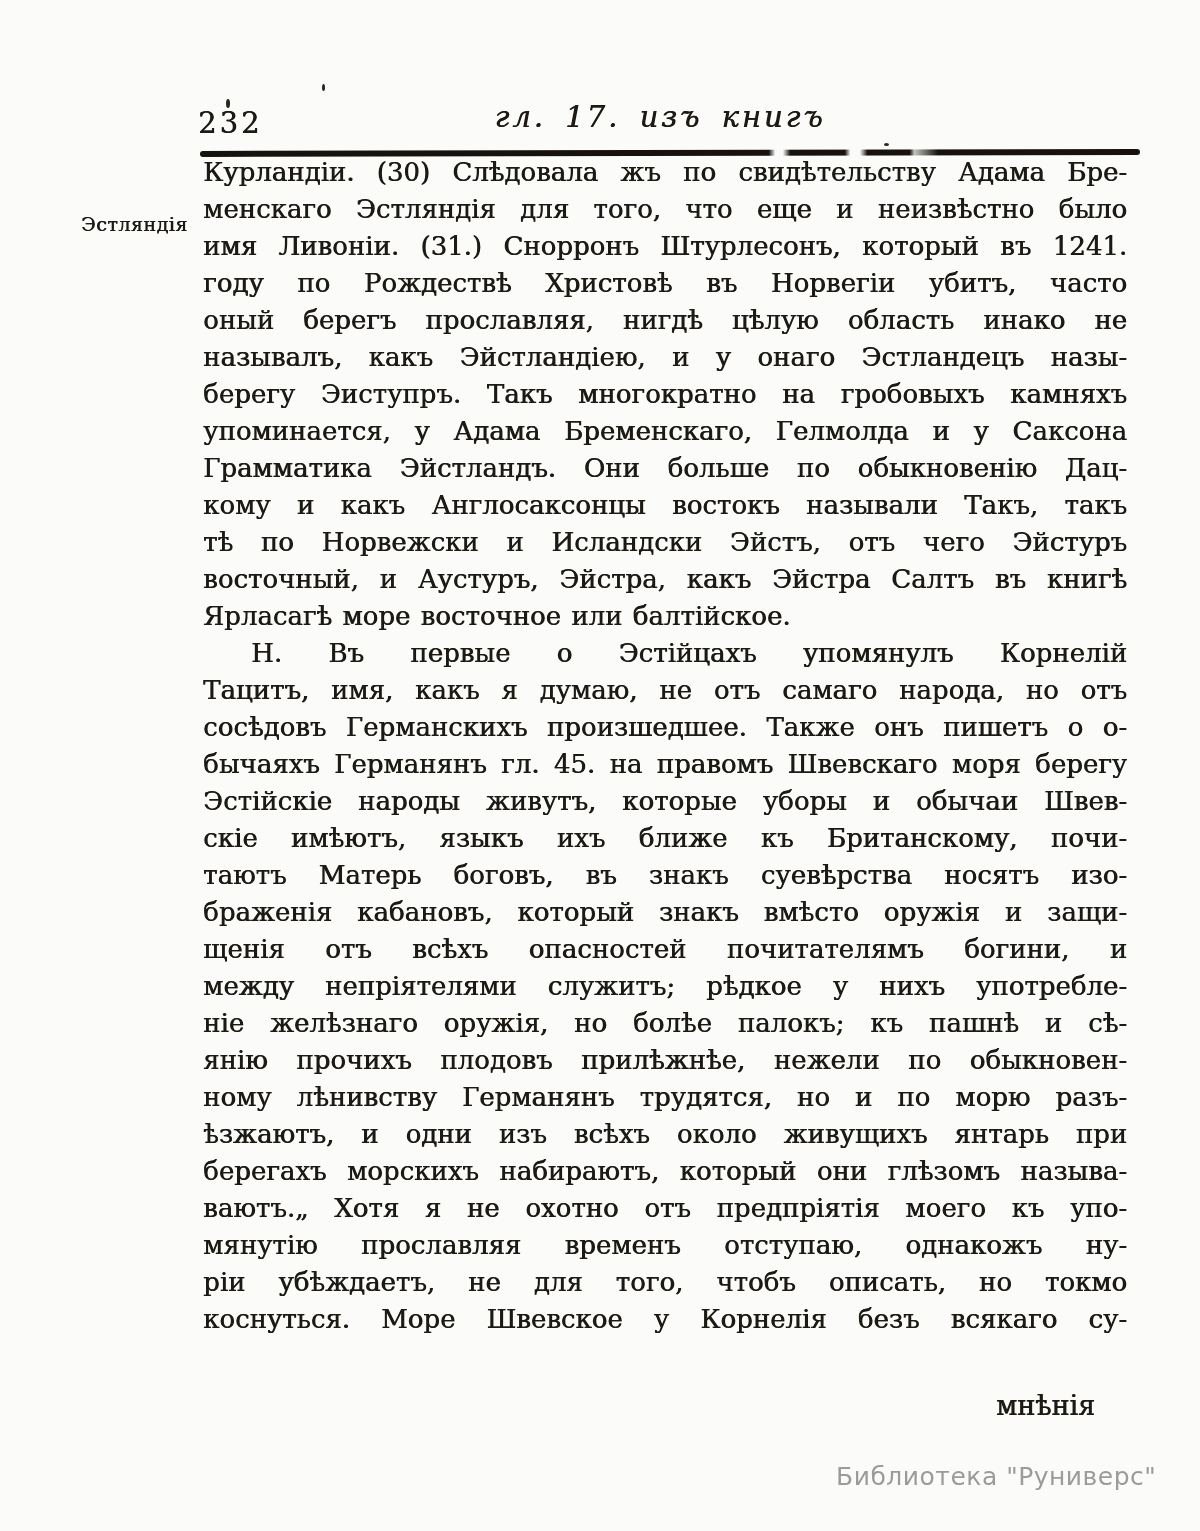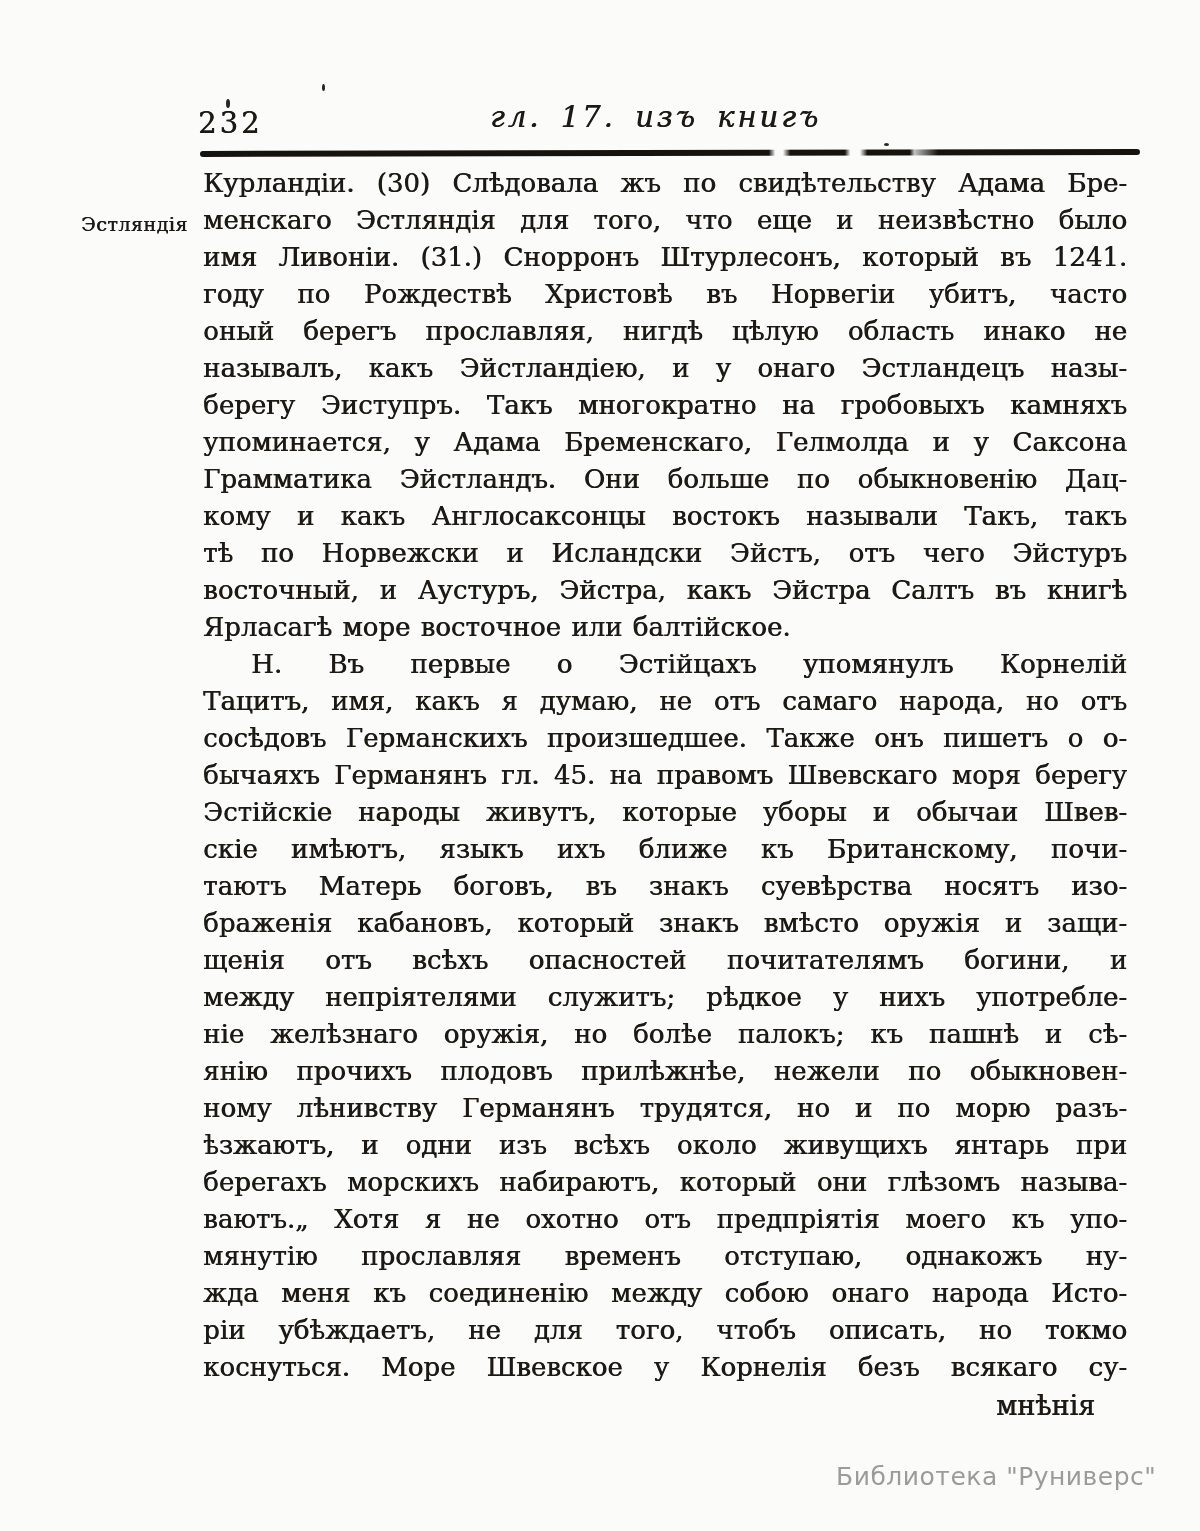--- a/index.html
+++ b/index.html
@@ -12,41 +12,42 @@
     overflow:hidden;
     padding-left:36px;
   }
   .ink { text-shadow:0.6px 0.2px 0 currentColor; }
   .pagenum {
     position:absolute; left:198px; top:106px;
     font-size:29px; letter-spacing:3px;
   }
   .running-header {
     position:absolute; left:490px; top:100px; width:340px;
+    text-align:center;
     font-style:italic;
     font-size:29px; letter-spacing:3px; word-spacing:7px;
   }
   .header-rule {
     position:absolute; left:200px; top:150px; width:940px; height:6px;
     background:linear-gradient(90deg,
       #16130e 0%, #16130e 60.5%,
       rgba(22,19,14,0) 61.2%, rgba(22,19,14,0) 62%,
       #16130e 62.8%, #16130e 68.6%,
       rgba(22,19,14,0) 69.2%, rgba(22,19,14,0) 70.2%,
       #16130e 71%, #16130e 75.5%,
       rgba(22,19,14,0.25) 76%, #16130e 78.5%, #16130e 100%);
     transform:rotate(-0.12deg);
     border-radius:3px;
   }
   .margin-note {
     position:absolute; left:81px; top:213px;
     font-size:19px; font-weight:normal; letter-spacing:0.5px;
   }
   .body-text {
-    position:absolute; left:203px; top:165px; width:924px;
+    position:absolute; left:203px; top:154px; width:924px;
     font-size:26px; line-height:37px;
     word-spacing:2px;
   }
   .line {
     height:37px;
     text-align:justify;
     text-align-last:justify;
     -moz-text-align-last:justify;
     white-space:normal;
     overflow:hidden;
@@ -106,21 +107,20 @@
     <div class="line">браженія кабановъ, который знакъ вмѣсто оружія и защи-</div>
     <div class="line">щенія отъ всѣхъ опасностей почитателямъ богини, и</div>
     <div class="line">между непріятелями служитъ; рѣдкое у нихъ употребле-</div>
     <div class="line">ніе желѣзнаго оружія, но болѣе палокъ; къ пашнѣ и сѣ-</div>
     <div class="line">янію прочихъ плодовъ прилѣжнѣе, нежели по обыкновен-</div>
     <div class="line">ному лѣнивству Германянъ трудятся, но и по морю разъ-</div>
     <div class="line">ѣзжаютъ, и одни изъ всѣхъ около живущихъ янтарь при</div>
     <div class="line">берегахъ морскихъ набираютъ, который они глѣзомъ называ-</div>
     <div class="line">ваютъ.„ Хотя я не охотно отъ предпріятія моего къ упо-</div>
     <div class="line">мянутію прославляя временъ отступаю, однакожъ ну-</div>
-    <div class="line">жда меня къ соединенію между собою онаго народа Исто-</div>
     <div class="line">ріи убѣждаетъ, не для того, чтобъ описать, но токмо</div>
     <div class="line">коснуться. Море Швевское у Корнелія безъ всякаго су-</div>
   </div>
 
   <div class="catchword ink">мнѣнія</div>
 
   <div class="watermark">Библиотека "Руниверс"</div>
 
   <div class="speck s1"></div>
   <div class="speck s2"></div>

